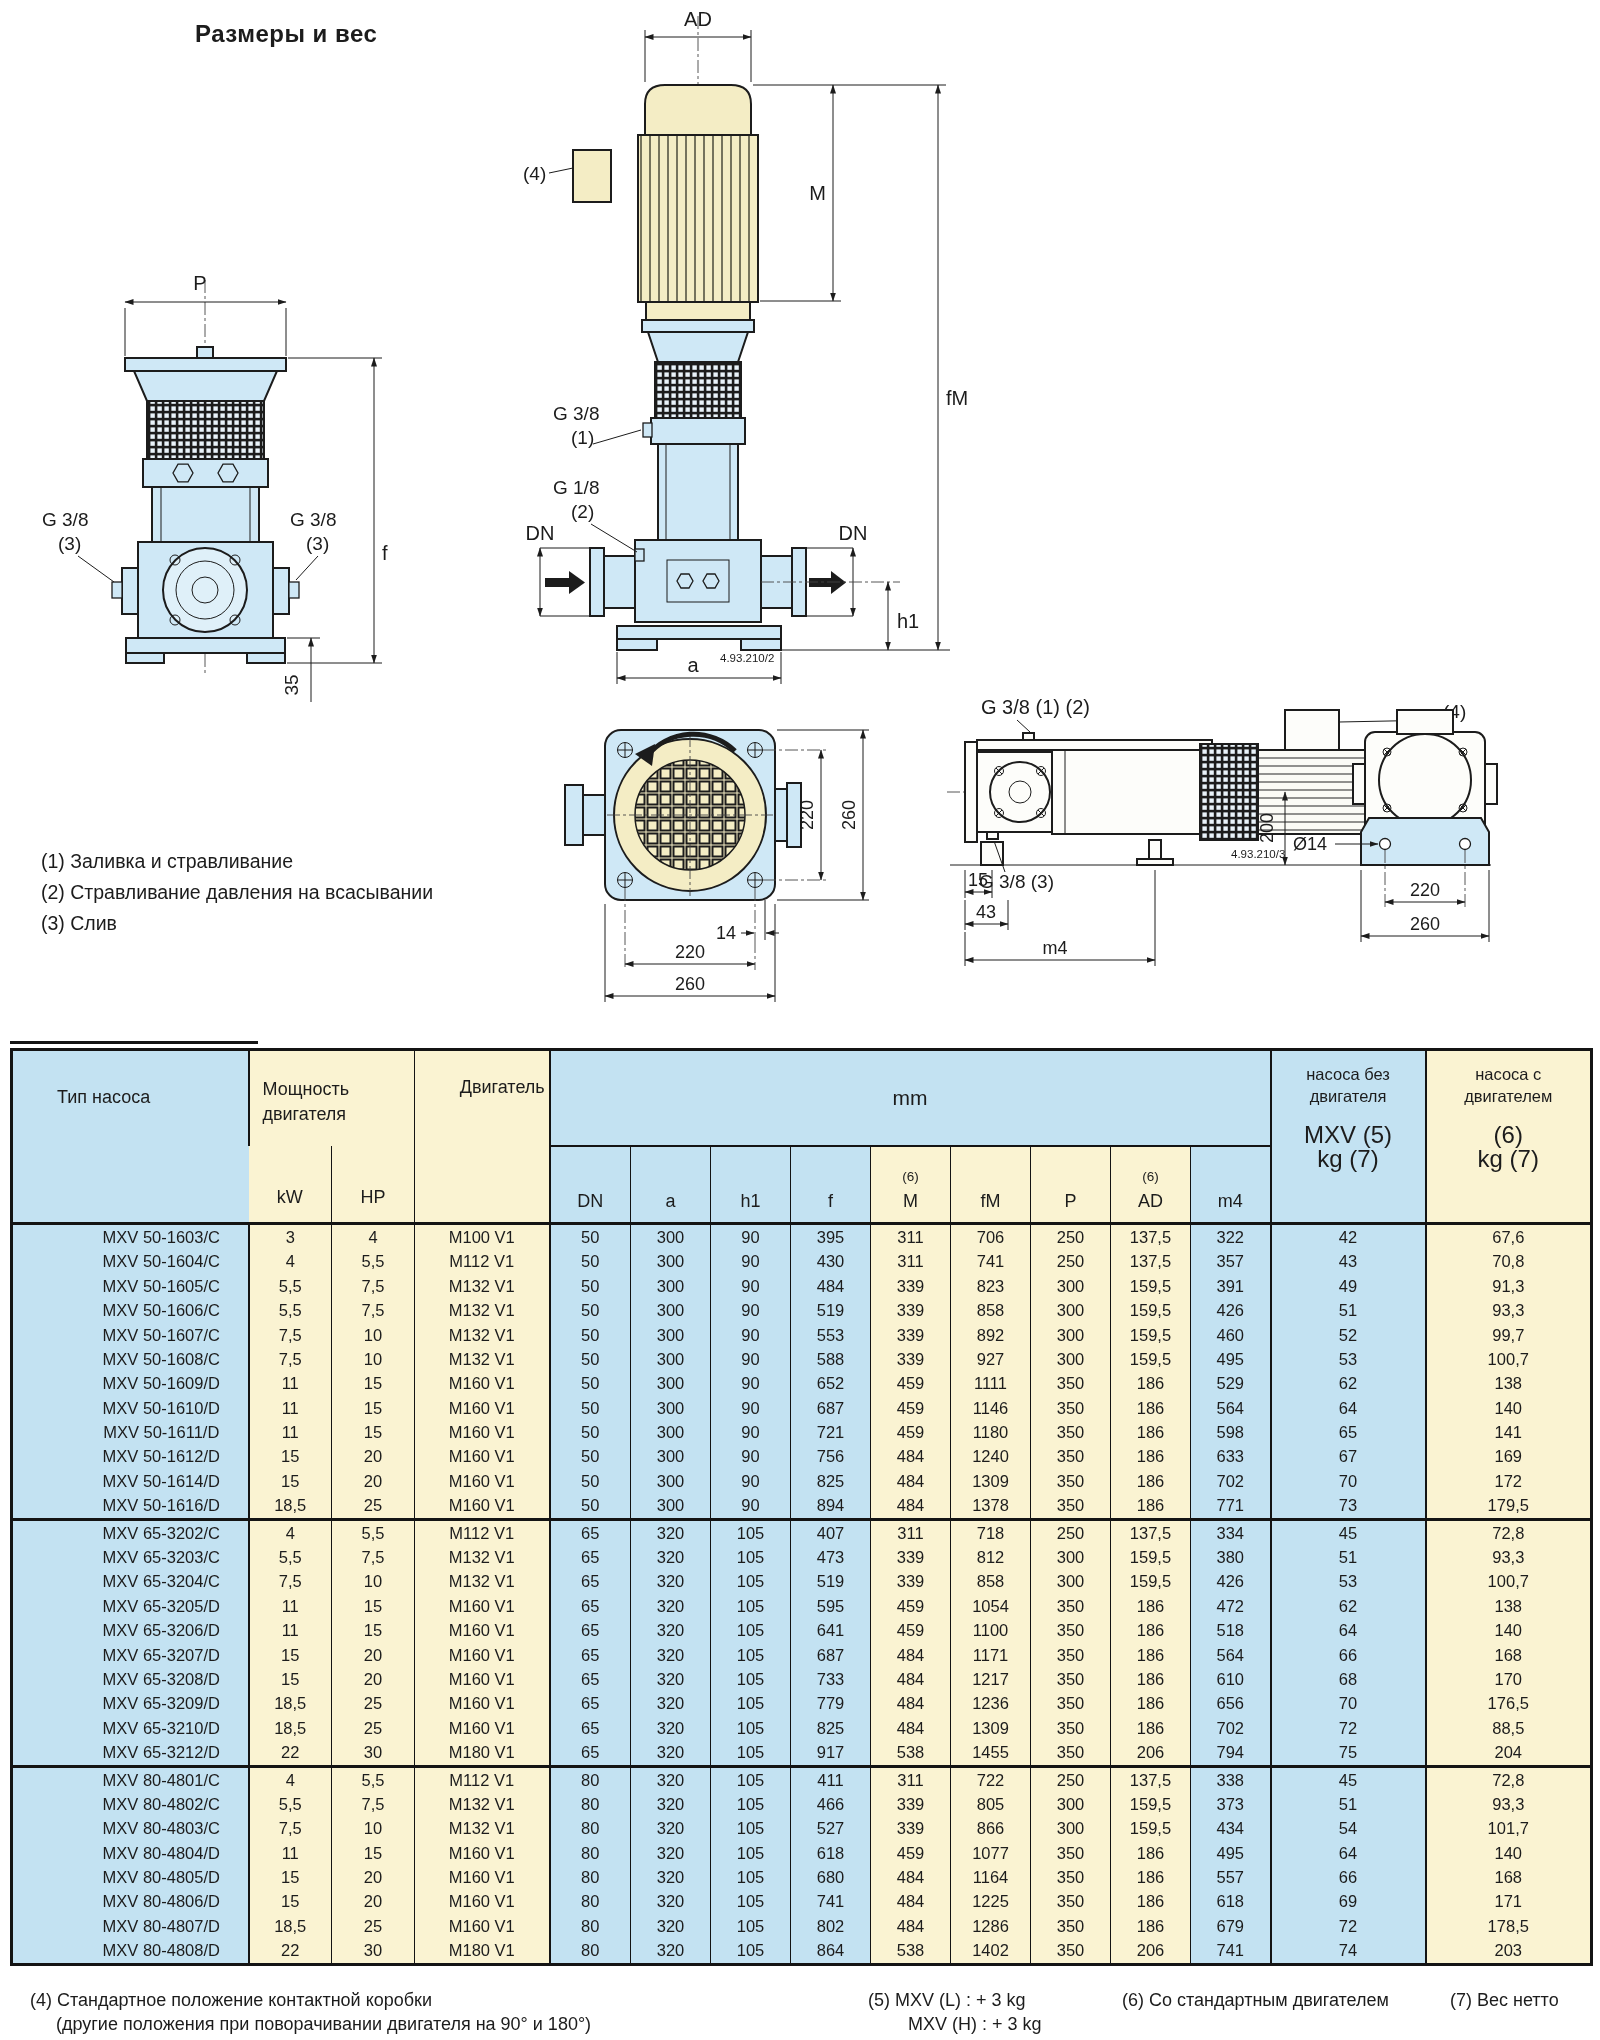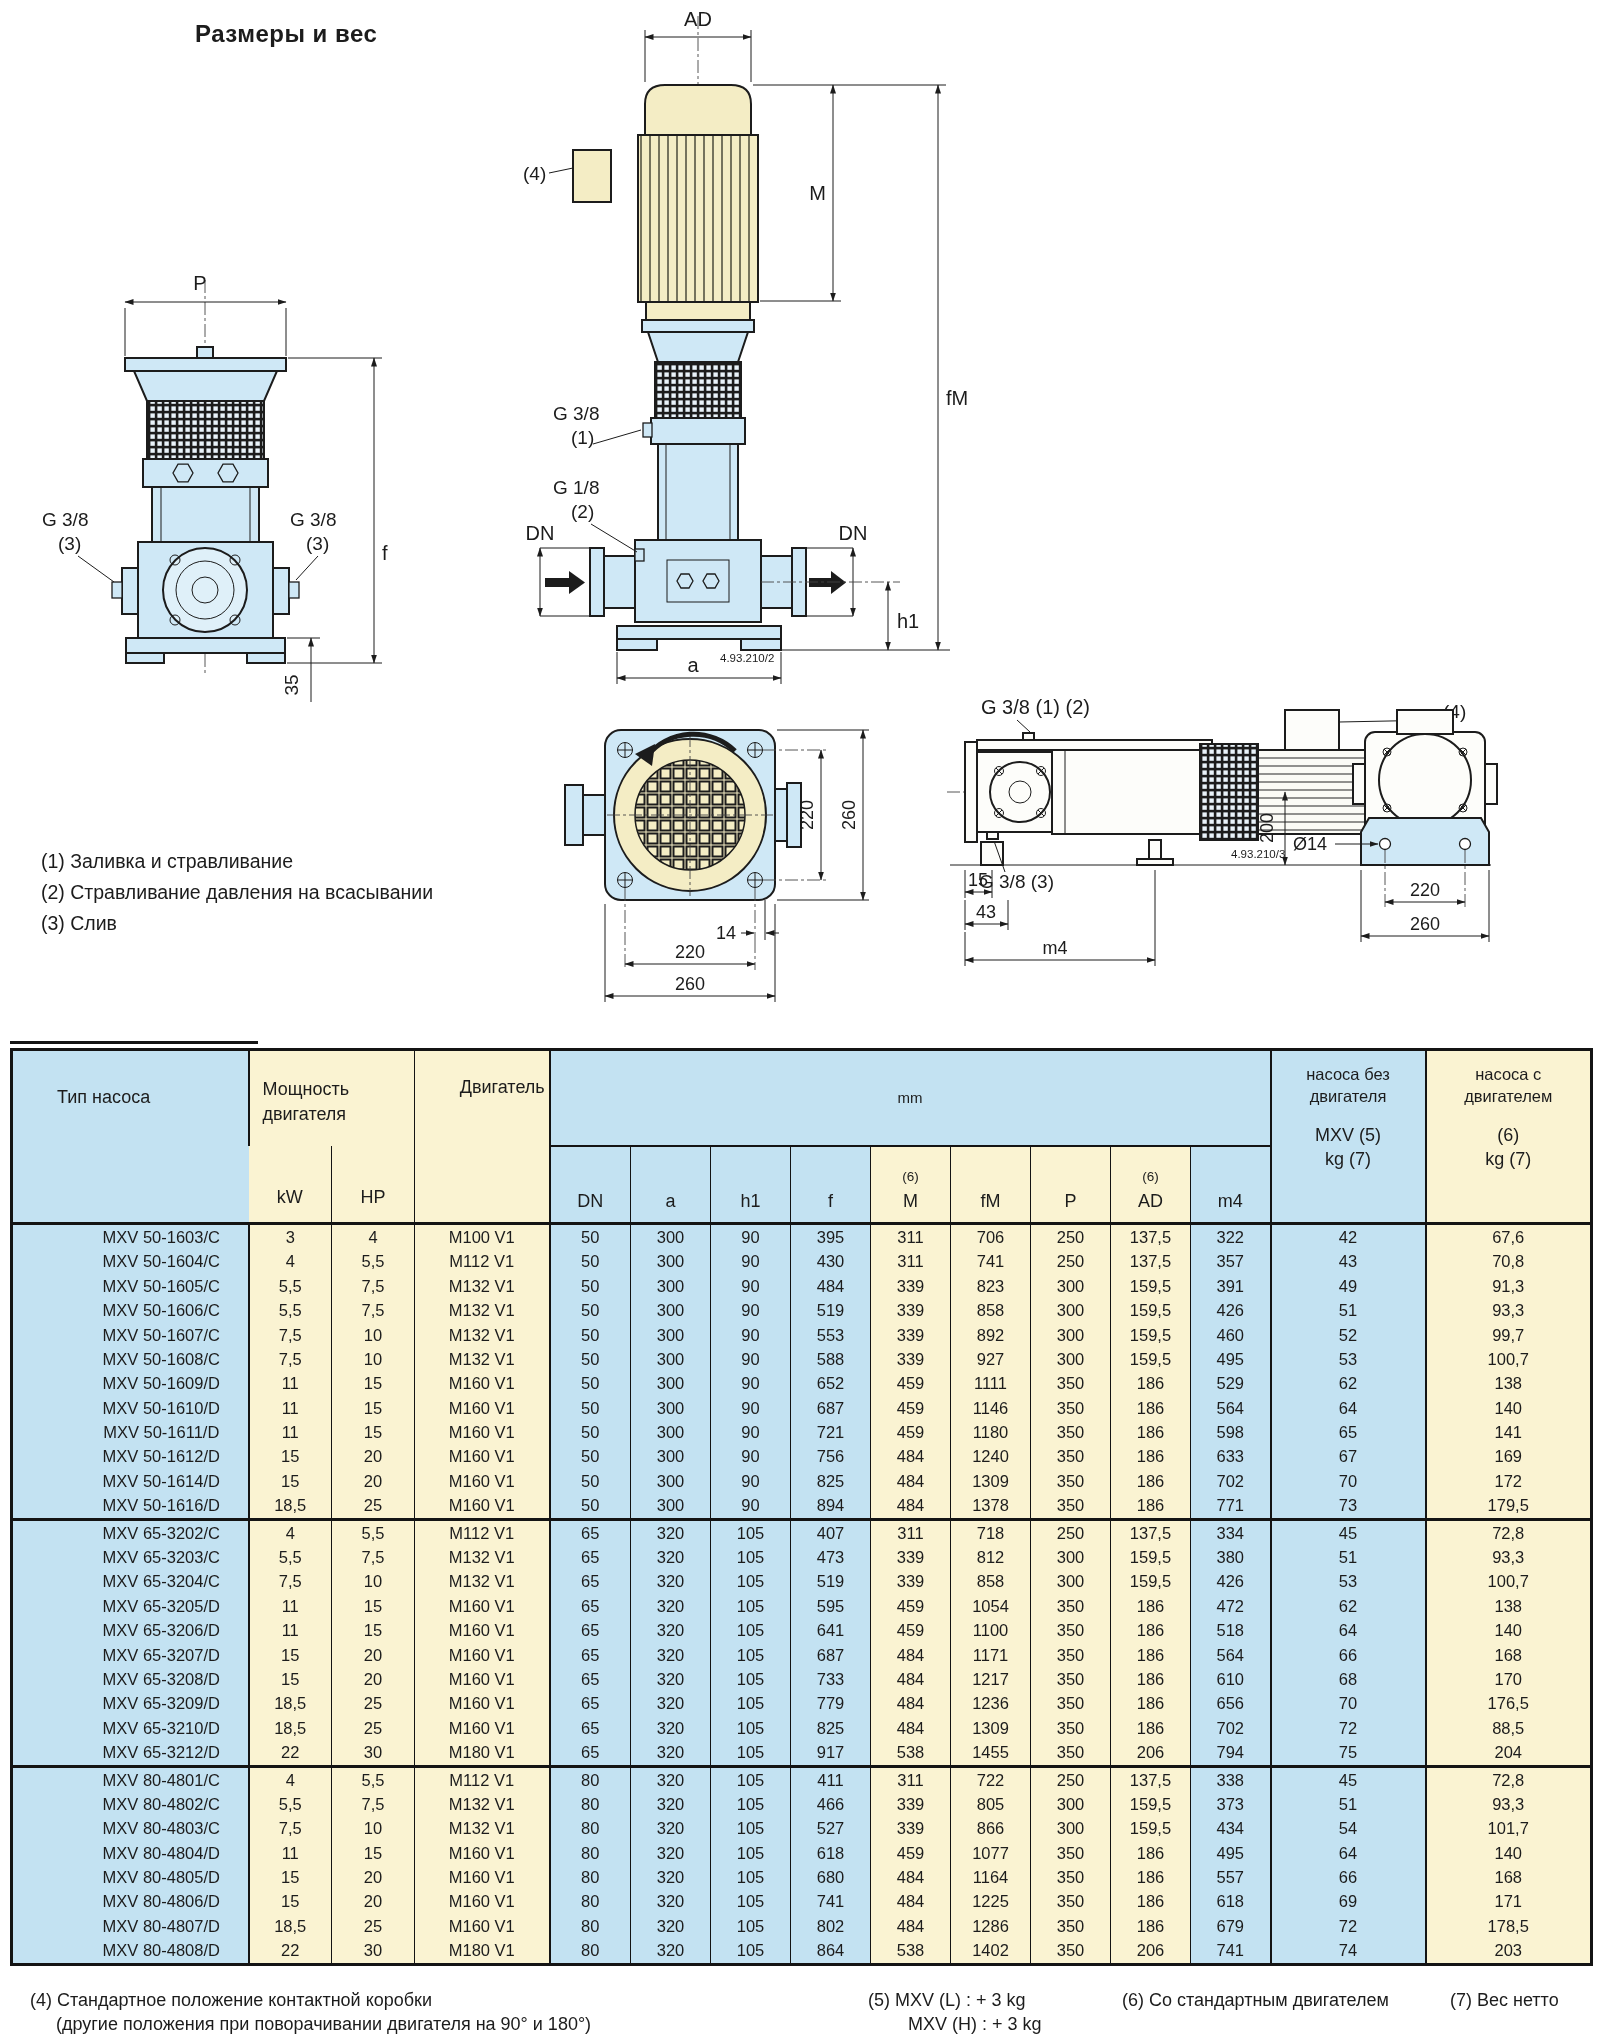--- a/index.html
+++ b/index.html
@@ -29,29 +29,29 @@
   .c-blue{background:#c3e2f2;}
   .c-cream{background:#faf3d2;}
   .bl-thick{border-left:2.5px solid #141414;}
   .bl-thin{border-left:1px solid #141414;}
   .h-type{vertical-align:top;text-align:left;font-size:18px;}
   .h-type div{padding:36px 0 0 44px;}
   .h-pow{vertical-align:top;text-align:left;font-size:18px;}
   .h-pow div{padding:26px 0 0 13px;line-height:25px;}
   .h-motor{vertical-align:top;text-align:center;font-size:18px;padding-left:41px;}
   .h-motor div{padding-top:26px;}
-  .h-mm{font-size:15px;text-align:center;vertical-align:middle;border-bottom:2px solid #141414;}
+  .h-mm{font-size:21px;text-align:center;vertical-align:middle;border-bottom:2px solid #141414;}
   .h-kwhp{vertical-align:bottom;text-align:center;font-size:18px;}
   .h-kwhp div{padding-bottom:14px;}
   .hd{vertical-align:bottom;text-align:center;}
   .hd .note{font-size:13.5px;height:28px;line-height:28px;}
   .hd .dlbl{font-size:18px;padding-bottom:10px;}
   .h-wt{vertical-align:top;text-align:center;font-size:16.5px;line-height:22px;}
   .h-wt .wt-top{padding-top:12px;}
-  .h-wt .wt-mid{font-size:18px;padding-top:16px;line-height:24px;}
+  .h-wt .wt-mid{font-size:24px;padding-top:16px;line-height:24px;}
   tr.r1{height:96px;}
   tr.r2{height:78px;}
   tbody td{height:24.4px;font-size:16.5px;text-align:center;line-height:1;}
   tbody td:nth-child(1){text-align:center;padding-left:62px;}
   tbody td:nth-child(1){background:#c3e2f2;}
   tbody td:nth-child(n+2):nth-child(-n+4){background:#faf3d2;}
   tbody td:nth-child(n+5):nth-child(-n+8){background:#c3e2f2;}
   tbody td:nth-child(n+9):nth-child(-n+12){background:#faf3d2;}
   tbody td:nth-child(13),tbody td:nth-child(14){background:#c3e2f2;}
   tbody td:nth-child(15){background:#faf3d2;margin-left:22px;}

